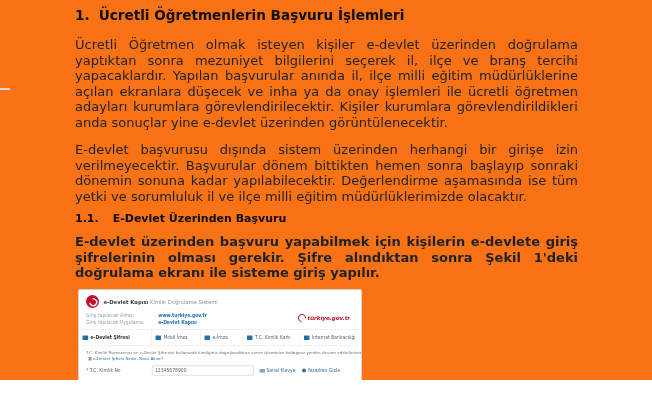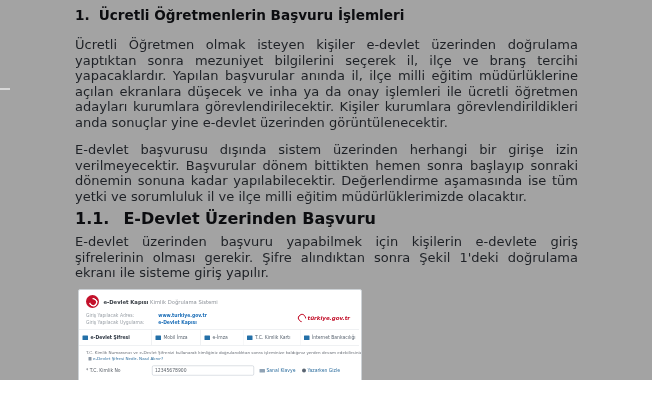--- a/index.html
+++ b/index.html
@@ -1,26 +1,26 @@
 <!DOCTYPE html>
 <html><head>
 <meta charset="utf-8">
 <style>
   html,body{margin:0;padding:0;background:#ffffff;}
   body{width:652px;height:400px;overflow:hidden;font-family:"DejaVu Sans",sans-serif;}
-  .page{position:relative;width:652px;height:380px;background:#a3a3a3;overflow:hidden;}
+  .page{position:relative;width:652px;height:380px;background:#f97316;overflow:hidden;}
   .doc{margin-left:75px;width:503px;padding-top:6px;color:#1e2126;}
   .doc-h1{margin:0;font-size:13.6px;line-height:18px;font-weight:bold;color:#0c0d10;}
-  .doc-h2{margin:6px 0 0 0;font-size:16px;line-height:18px;font-weight:bold;color:#0c0d10;}
+  .doc-h2{margin:6px 0 0 0;font-size:11px;line-height:18px;font-weight:bold;color:#0c0d10;}
   .h-num{margin-right:9px;}
   .h-num2{margin-right:14px;}
   .body-p{margin:0;font-size:13px;line-height:15.5px;text-align:justify;color:#1e2126;}
   .p1{margin-top:13px;}
   .p2{margin-top:12px;}
-  .p3{margin-top:6px;}
+  .p3{margin-top:6px;font-weight:bold;}
   .edge-mark{position:absolute;left:0;top:88px;width:10px;height:2px;background:#d8d8d8;}
 
   
   .fig{margin-top:8px;margin-left:3px;width:282px;height:107px;overflow:hidden;
        border:1px solid #cdd2d6;background:#fff;border-radius:2px;}
   .fig-inner{width:560px;transform:scale(0.5);transform-origin:0 0;font-family:"DejaVu Sans",sans-serif;}
   .fig-head{display:flex;align-items:center;padding:10px 14px 0 14px;}
   .edk-logo{width:26px;height:26px;border-radius:50%;background:#c3112b;position:relative;flex:0 0 auto;}
   .edk-logo::after{content:"";position:absolute;left:6px;top:6px;width:11px;height:11px;
        border:3px solid #fff;border-left-color:transparent;border-radius:50%;transform:rotate(35deg);}

